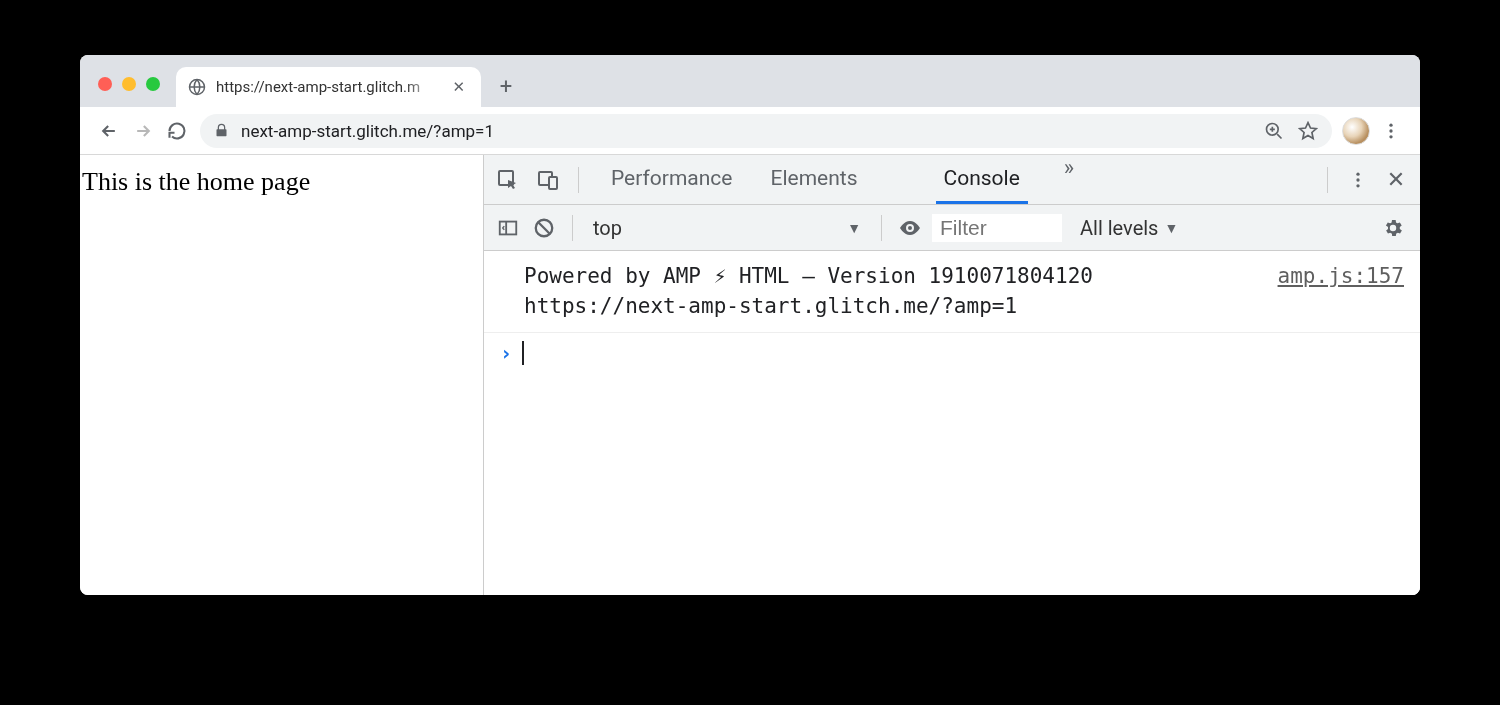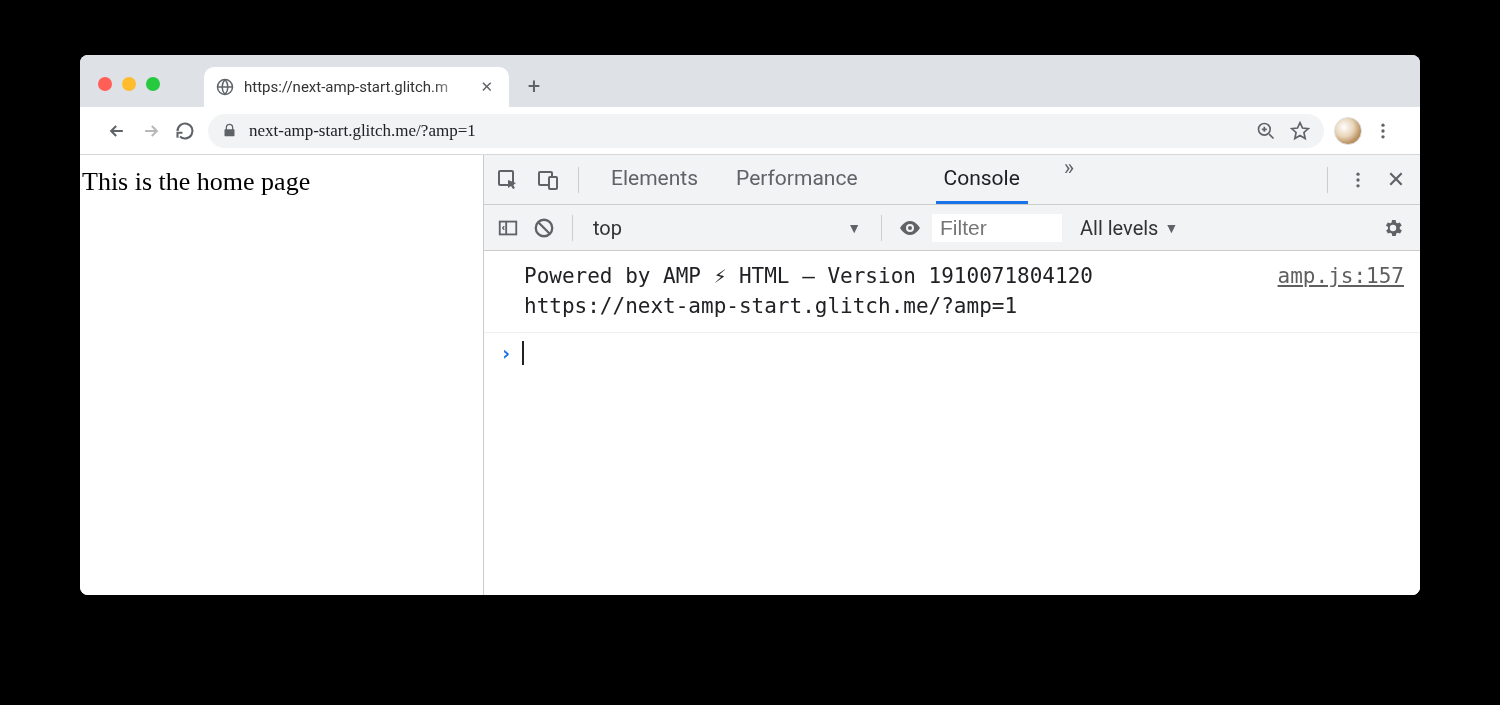--- a/index.html
+++ b/index.html
@@ -22,21 +22,21 @@
       overflow: hidden;
       display: flex;
       flex-direction: column;
     }
     
     .tabbar {
       height: 52px;
       background: #dee1e6;
       display: flex;
       align-items: flex-end;
-      padding-left: 30px;
+      padding-left: 2px;
       position: relative;
     }
     .traffic-lights {
       display: flex;
       gap: 10px;
       position: absolute;
       left: 18px;
       top: 22px;
     }
     .tl { width: 14px; height: 14px; border-radius: 50%; }
@@ -61,22 +61,21 @@
     .tab .title { flex: 1; white-space: nowrap; overflow: hidden; text-overflow: clip; -webkit-mask-image: linear-gradient(90deg,#000 85%,transparent); mask-image: linear-gradient(90deg,#000 85%,transparent);}
     .tab .close-x { color:#5f6368; font-size:15px; cursor:pointer; padding:2px 4px;}
     .newtab { width: 38px; height: 38px; display:flex; align-items:center; justify-content:center; color:#5f6368; font-size:22px; cursor:pointer; margin-left:6px; margin-bottom:2px;}
     
     .toolbar {
       height: 48px;
       background: #fff;
       border-bottom: 1px solid #d8d8d8;
       display: flex;
       align-items: center;
-      padding: 0 20px;
-      font-family: Liberation Serif, serif;
+      padding: 0 12px;
     }
     .nav-btn { width: 34px; height: 34px; display:flex; align-items:center; justify-content:center; color:#5f6368; border-radius:50%; cursor:pointer; }
     .nav-btn.disabled { color:#b8b8b8; }
     .omnibox {
       flex: 1;
       height: 34px;
       background: #f1f3f4;
       border-radius: 17px;
       display:flex;
       align-items:center;
@@ -256,22 +255,22 @@
           </span>
           <span class="dt-icon">
             <svg width="24" height="24" viewBox="0 0 24 24" fill="none" stroke="currentColor" stroke-width="2">
                 <rect x="3" y="4" width="13" height="13" rx="1"></rect>
                 <rect x="13" y="9" width="8" height="12" rx="1" fill="#f1f3f4"></rect>
               </svg>
           </span>
         </div>
         <div class="dt-sep"></div>
         <div class="dt-panels">
+          <div class="dt-tab">Performance</div>
           <div class="dt-tab">Elements</div>
-          <div class="dt-tab">Performance</div>
           <div class="dt-tab active">Console</div>
           <div class="dt-overflow">»</div>
         </div>
         <div class="dt-sep"></div>
         <div class="dt-rightgroup">
           <span class="dt-icon">
             <svg width="20" height="20" viewBox="0 0 24 24" fill="currentColor">
                 <circle cx="12" cy="5" r="2"></circle>
                 <circle cx="12" cy="12" r="2"></circle>
                 <circle cx="12" cy="19" r="2"></circle>

